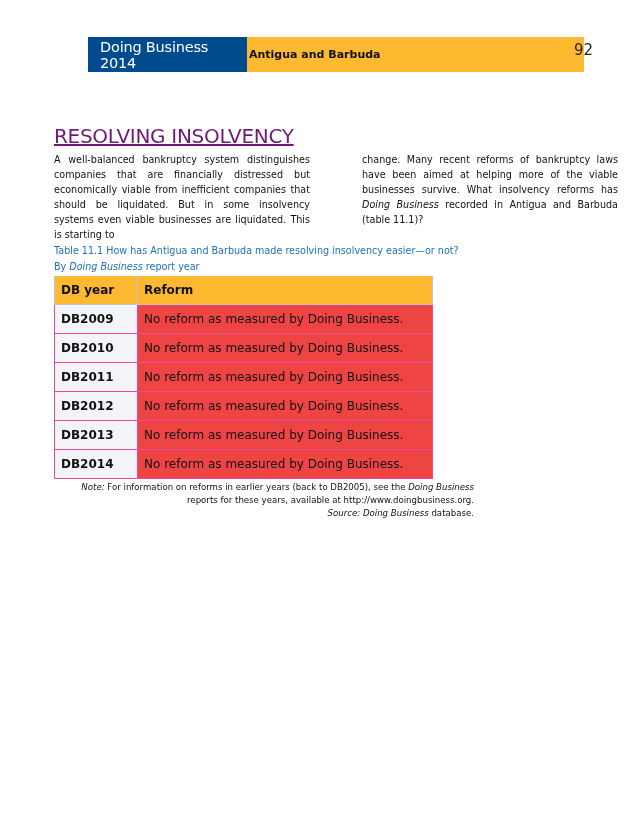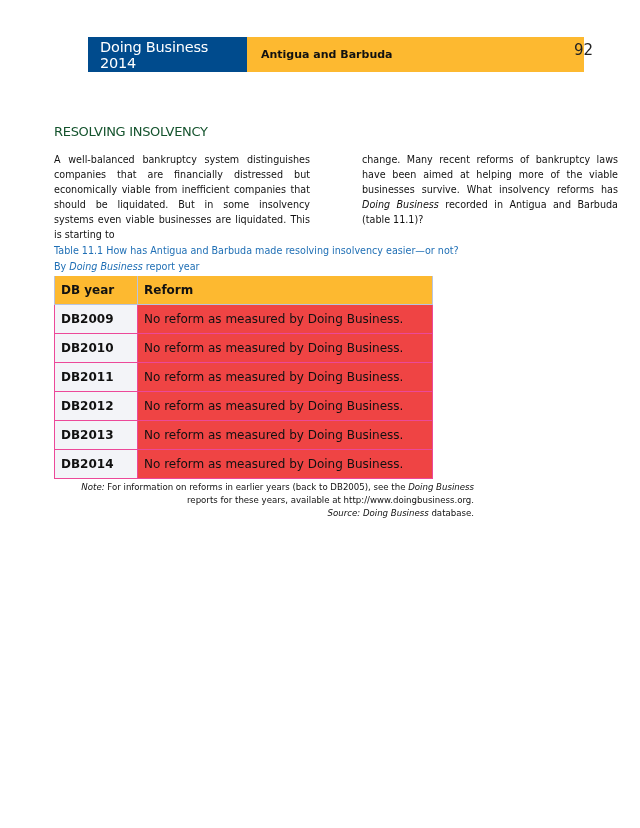--- a/index.html
+++ b/index.html
@@ -9,28 +9,29 @@
     overflow: hidden;
   }
   .header-bar { position: absolute; top: 37px; left: 54px; height: 35px; display: flex; margin-left: 34px; }
   .hb-blue {
     width: 159px; background: #004B8D; color: #fff;
     font-size: 14.5px; display: flex; align-items: center; padding-left: 12px; box-sizing: border-box;
     letter-spacing: -0.2px;
   }
   .hb-gold {
     width: 337px; background: #FDB930; color: #111;
-    font-size: 11px; font-weight: bold; display: flex; align-items: center; padding-left: 14px; box-sizing: border-box;
+    font-size: 11px; font-weight: bold; display: flex; align-items: center; padding-left: 2px; box-sizing: border-box;
   }
   .page-number {
     position: absolute; top: 41px; left: 574px; font-size: 15px; color: #222;
   }
   .section-title {
-    position: absolute; top: 124px; left: 54px; font-size: 13px; color: #14532d;
+    position: absolute; top: 124px; left: 54px; font-size: 20px; color: #701a75;
     letter-spacing: -0.3px;
+    text-decoration: underline;
   }
   .col {
     position: absolute; top: 152px; width: 256px; font-size: 9.6px; line-height: 15px;
     text-align: justify; color: #111;
   }
   .col-left { left: 54px; }
   .col-right { left: 329px; margin-left: 33px; }
   .table-caption {
     position: absolute; top: 243px; left: 54px; font-size: 9.6px; line-height: 15.5px; color: #1F6FB5;
   }

